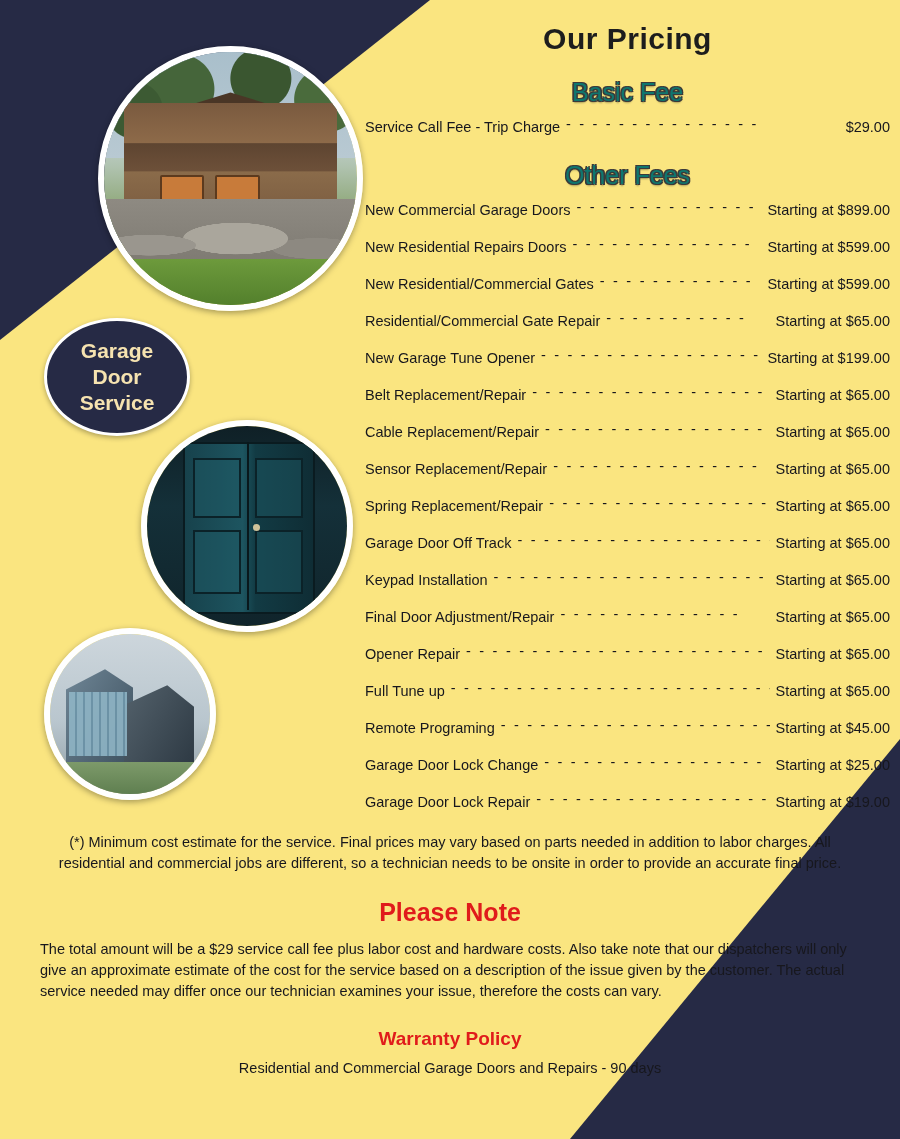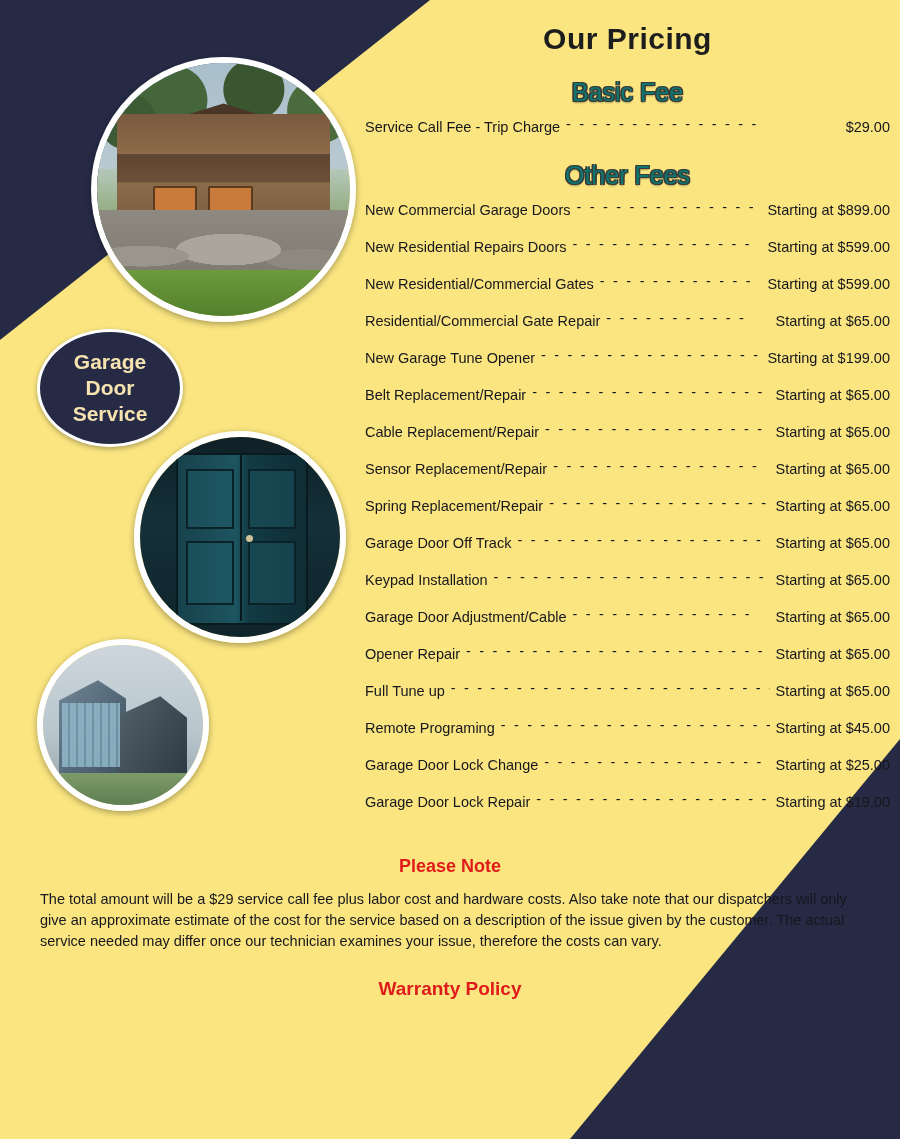--- a/index.html
+++ b/index.html
@@ -33,26 +33,25 @@
     width: 330px;
     height: 400px;
     background: #262a45;
     clip-path: polygon(330px 0, 330px 400px, 0 400px);
     z-index: 0;
   }
 
   
   .left-col {
     position: absolute;
-    left: 9px;
+    left: 16px;
     top: 0;
     width: 360px;
     height: 851px;
     z-index: 2;
-    margin-top: 11px;
   }
 
   .photo {
     position: absolute;
     border-radius: 50%;
     border: 6px solid #ffffff;
     box-shadow: 0 2px 6px rgba(0,0,0,0.35);
     overflow: hidden;
   }
   .photo-1 {
@@ -219,21 +218,21 @@
   .disclaimer {
     font-size: 14.5px;
     line-height: 21px;
     margin: 0 auto;
     width: 800px;
     text-align: center;
   }
   .note-head {
     color: #e01b1b;
     font-weight: bold;
-    font-size: 18px;
+    font-size: 25px;
     margin-top: 24px;
     margin-bottom: 12px;
   }
   .note-body {
     font-size: 14.5px;
     line-height: 21px;
     width: 820px;
     margin: 0 auto;
     text-align: left;
   }
@@ -358,21 +357,21 @@
       <span class="lbl">Garage Door Off Track</span>
       <span class="dots">- - - - - - - - - - - - - - - - - - - - -</span>
       <span class="val">Starting at $65.00</span>
     </div>
     <div class="row">
       <span class="lbl">Keypad Installation</span>
       <span class="dots">- - - - - - - - - - - - - - - - - - - - - - - -</span>
       <span class="val">Starting at $65.00</span>
     </div>
     <div class="row">
-      <span class="lbl">Garage Door Adjustment/Cable</span>
+      <span class="lbl">Final Door Adjustment/Repair</span>
       <span class="dots">- - - - - - - - - - - - - -</span>
       <span class="val">Starting at $65.00</span>
     </div>
     <div class="row">
       <span class="lbl">Opener Repair</span>
       <span class="dots">- - - - - - - - - - - - - - - - - - - - - - - - - - -</span>
       <span class="val">Starting at $65.00</span>
     </div>
     <div class="row">
       <span class="lbl">Full Tune up</span>
@@ -392,16 +391,18 @@
     <div class="row">
       <span class="lbl">Garage Door Lock Repair</span>
       <span class="dots">- - - - - - - - - - - - - - - - - -</span>
       <span class="val">Starting at $19.00</span>
     </div>
 
   </div>
 </div>
 
 <div class="footer">
+  <div class="disclaimer">(*) Minimum cost estimate for the service. Final prices may vary based on parts needed in addition to labor charges. All residential and commercial jobs are different, so a technician needs to be onsite in order to provide an accurate final price.</div>
   <div class="note-head">Please Note</div>
   <div class="note-body">The total amount will be a $29 service call fee plus labor cost and hardware costs. Also take note that our dispatchers will only give an approximate estimate of the cost for the service based on a description of the issue given by the customer. The actual service needed may differ once our technician examines your issue, therefore the costs can vary.</div>
   <div class="warranty-head">Warranty Policy</div>
+  <div class="warranty-body">Residential and Commercial Garage Doors and Repairs - 90 days</div>
 </div>
 
 </body></html>

